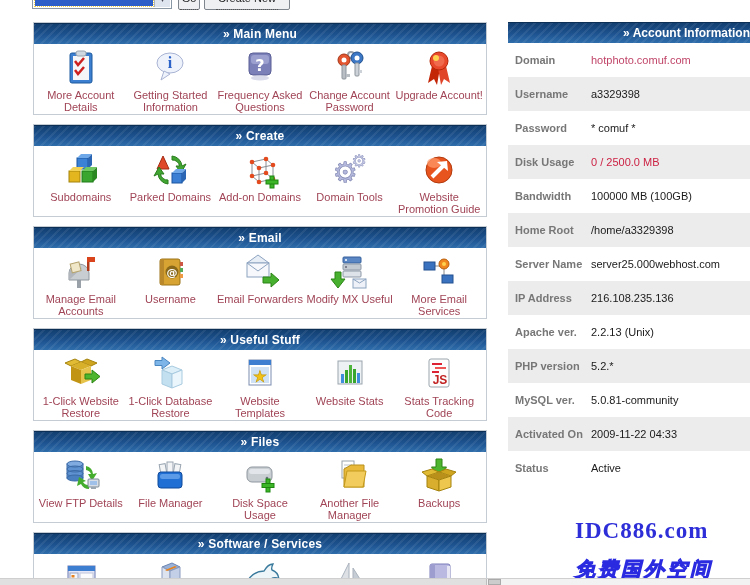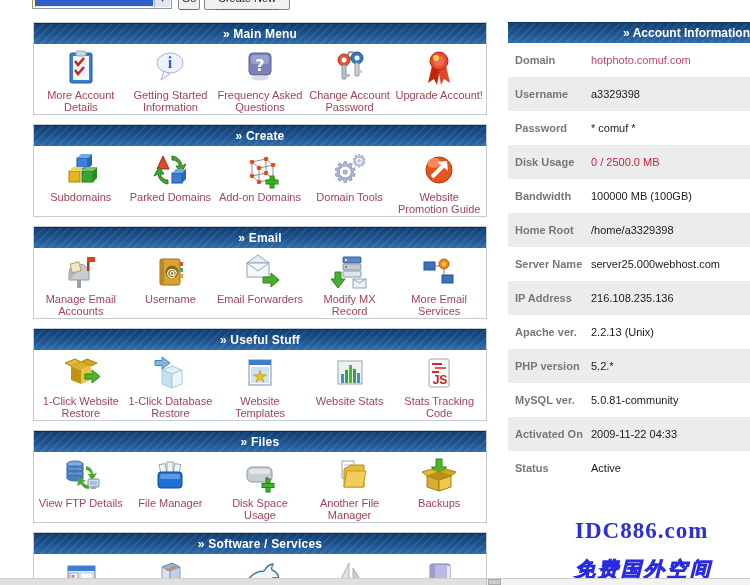--- a/index.html
+++ b/index.html
@@ -295,21 +295,21 @@
               <rect x="13" y="5" width="18" height="6" rx="1" fill="#5b87c5" stroke="#36619c"></rect>
               <rect x="13" y="12" width="18" height="6" rx="1" fill="#c3cad2" stroke="#8d99a6"></rect>
               <rect x="13" y="19" width="18" height="6" rx="1" fill="#dde3e9" stroke="#8d99a6"></rect>
               <circle cx="16" cy="8" r="1" fill="#fff"></circle>
               <circle cx="16" cy="15" r="1" fill="#667"></circle>
               <path d="M11 20v7h4l-7 9-7-9h4v-7z" fill="#47b02e" stroke="#2d8417"></path>
               <rect x="23" y="27" width="13" height="9" fill="#eef2f8" stroke="#8da3c0"></rect>
               <path d="M23 27l6.5 4 6.5-4" fill="none" stroke="#8da3c0"></path>
             </svg>
           </div>
-    <div class="item-label">Modify MX Record</div>
+    <div class="item-label">Modify MX Useful</div>
   </div>
 
   <div class="menu-item">
     <div class="icon-box">
             <svg width="40" height="40" viewBox="0 0 40 40" xmlns="http://www.w3.org/2000/svg">
               <path d="M13 14h12v12" stroke="#888" fill="none"></path>
               <rect x="5" y="10" width="11" height="8" fill="#3b72c0" stroke="#24508f"></rect>
               <rect x="23" y="23" width="11" height="8" fill="#3b72c0" stroke="#24508f"></rect>
               <circle cx="25" cy="12" r="5" fill="#f0871e" stroke="#b85e0a"></circle>
               <circle cx="25" cy="12" r="2" fill="#ffd24d"></circle>

